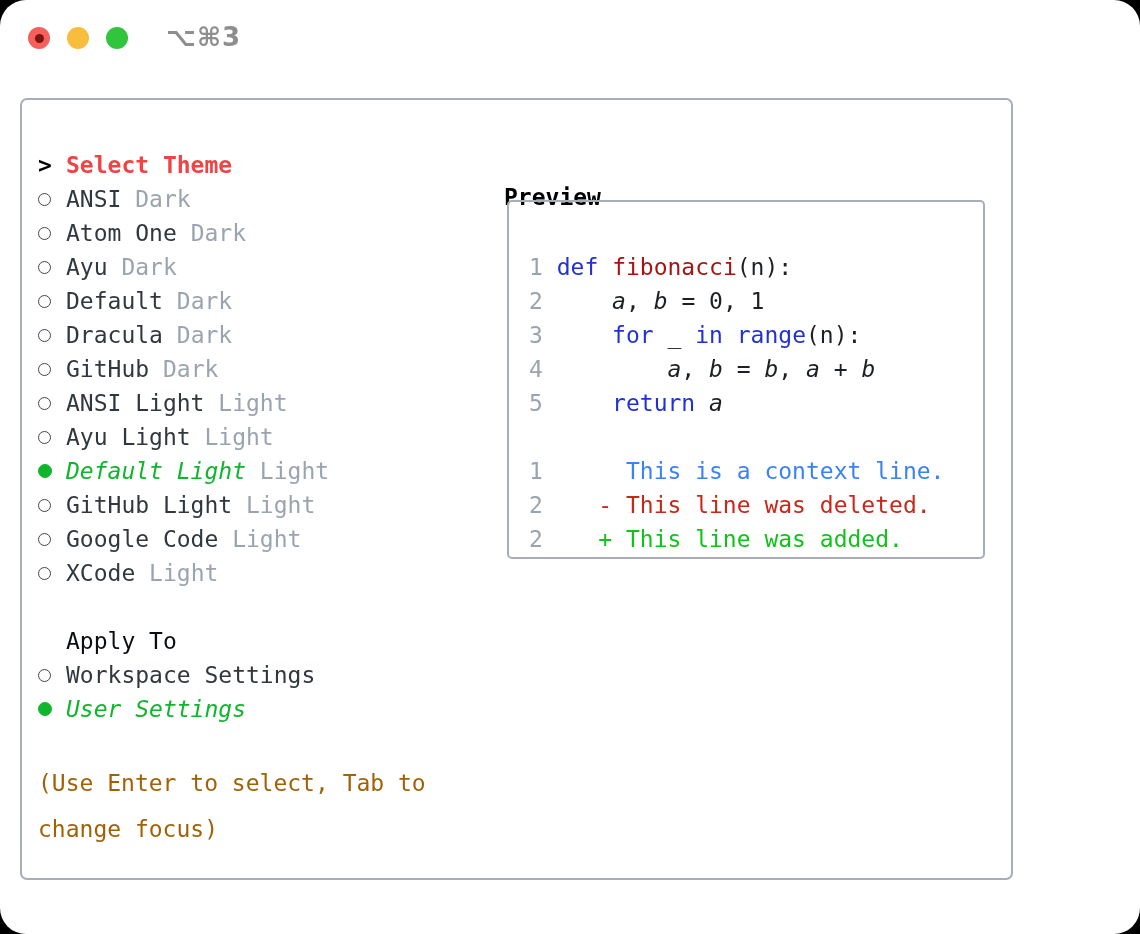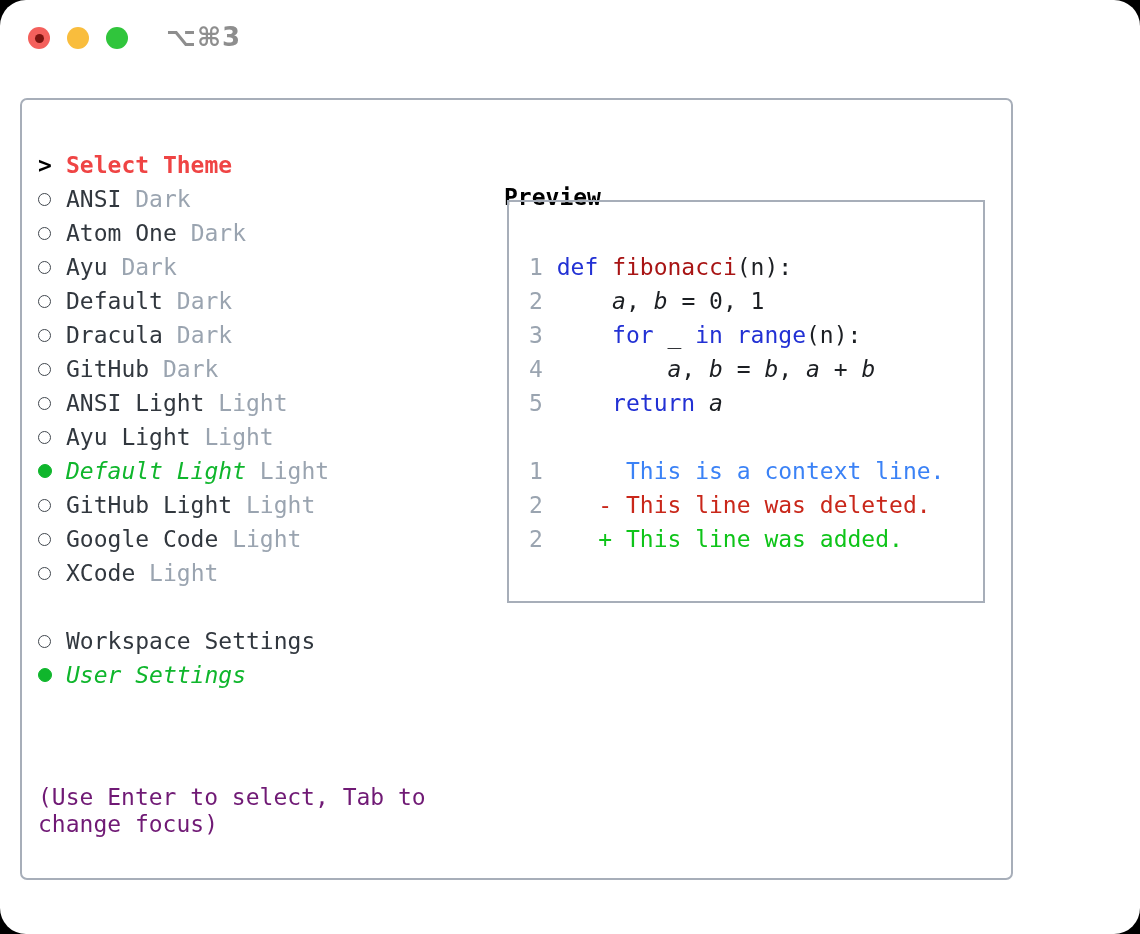--- a/index.html
+++ b/index.html
@@ -35,30 +35,30 @@
   .dot{width:13px;height:13px;border:1.5px solid #41474e;border-radius:50%;box-sizing:border-box;}
   .dot.sel{width:14px;height:14px;background:#0fb62c;border-color:#0fb62c;}
   .cursor{font-weight:bold;color:#000;}
   .t-title{font-weight:bold;color:#ef4444;}
   .apply-title{color:#0b0e11;}
   .nm{color:#31373e;text-align:center;}
   .nm.sel-green{color:#0fb62c;font-style:italic;}
   .vr{color:#9aa4b0;}
   .hint{
     position:absolute;left:16px;top:660px;width:432px;
-    line-height:27px;color:#701a75;white-space:normal;margin-top:24px;
+    line-height:46px;color:#a16207;white-space:normal;
   }
   
   .preview-title{
     position:absolute;left:482px;top:48px;height:34px;line-height:34px;
     font-weight:bold;color:#000;margin-top:32px;
   }
   .preview-box{
-    position:absolute;left:485px;top:100px;width:478px;height:403px;
-    border:2px solid #a7aeb9;border-radius:0;box-sizing:border-box;
+    position:absolute;left:485px;top:100px;width:478px;height:359px;
+    border:2px solid #a7aeb9;border-radius:5px;box-sizing:border-box;
     padding:14px 0 0 20px;white-space:pre;overflow:hidden;color:#1c1f23;
   }
   .line{height:34px;line-height:34px;}
   .ln{color:#9aa4b0;}
   .kw{color:#2231d4;}
   .fn{color:#a81414;}
   .var{font-style:italic;}
   .ctx{color:#3b82f6;}
   .del{color:#c9271a;}
   .add{color:#0ec419;}
@@ -85,20 +85,21 @@
         <div class="trow"><span class="bcell"><span class="dot"></span></span><span class="nm">GitHub</span><span class="vr"> Dark</span></div>
         <div class="trow"><span class="bcell"><span class="dot"></span></span><span class="nm">ANSI Light</span><span class="vr"> Light</span></div>
         <div class="trow"><span class="bcell"><span class="dot"></span></span><span class="nm">Ayu Light</span><span class="vr"> Light</span></div>
         <div class="trow"><span class="bcell"><span class="dot sel"></span></span><span class="nm sel-green">Default Light</span><span class="vr"> Light</span></div>
         <div class="trow"><span class="bcell"><span class="dot"></span></span><span class="nm">GitHub Light</span><span class="vr"> Light</span></div>
         <div class="trow"><span class="bcell"><span class="dot"></span></span><span class="nm">Google Code</span><span class="vr"> Light</span></div>
         <div class="trow"><span class="bcell"><span class="dot"></span></span><span class="nm">XCode</span><span class="vr"> Light</span></div>
       </div>
 
     <div class="listblock" id="apply-list">
+        <div class="trow"><span class="bcell"></span><span class="apply-title">Apply To</span></div>
         <div class="trow"><span class="bcell"><span class="dot"></span></span><span class="nm">Workspace Settings</span></div>
         <div class="trow"><span class="bcell"><span class="dot sel"></span></span><span class="nm sel-green">User Settings</span></div>
       </div>
 
     <div class="hint">(Use Enter to select, Tab to change focus)</div>
 
     <div class="preview-title">Preview</div>
 
     <div class="preview-box" id="preview-box"><div class="line"></div><div class="line"><span class="ln">1</span> <span class="kw">def</span><span> </span><span class="fn">fibonacci</span><span>(n):</span></div><div class="line"><span class="ln">2</span> <span>    </span><span class="var">a</span><span>, </span><span class="var">b</span><span> = 0, 1</span></div><div class="line"><span class="ln">3</span> <span>    </span><span class="kw">for</span><span> _ </span><span class="kw">in</span><span> </span><span class="kw">range</span><span>(n):</span></div><div class="line"><span class="ln">4</span> <span>        </span><span class="var">a</span><span>, </span><span class="var">b</span><span> = </span><span class="var">b</span><span>, </span><span class="var">a</span><span> + </span><span class="var">b</span></div><div class="line"><span class="ln">5</span> <span>    </span><span class="kw">return</span><span> </span><span class="var">a</span></div><div class="line"></div><div class="line"><span class="ln">1</span><span class="ctx">      This is a context line.</span></div><div class="line"><span class="ln">2</span><span class="del">    - This line was deleted.</span></div><div class="line"><span class="ln">2</span><span class="add">    + This line was added.</span></div></div>
 

